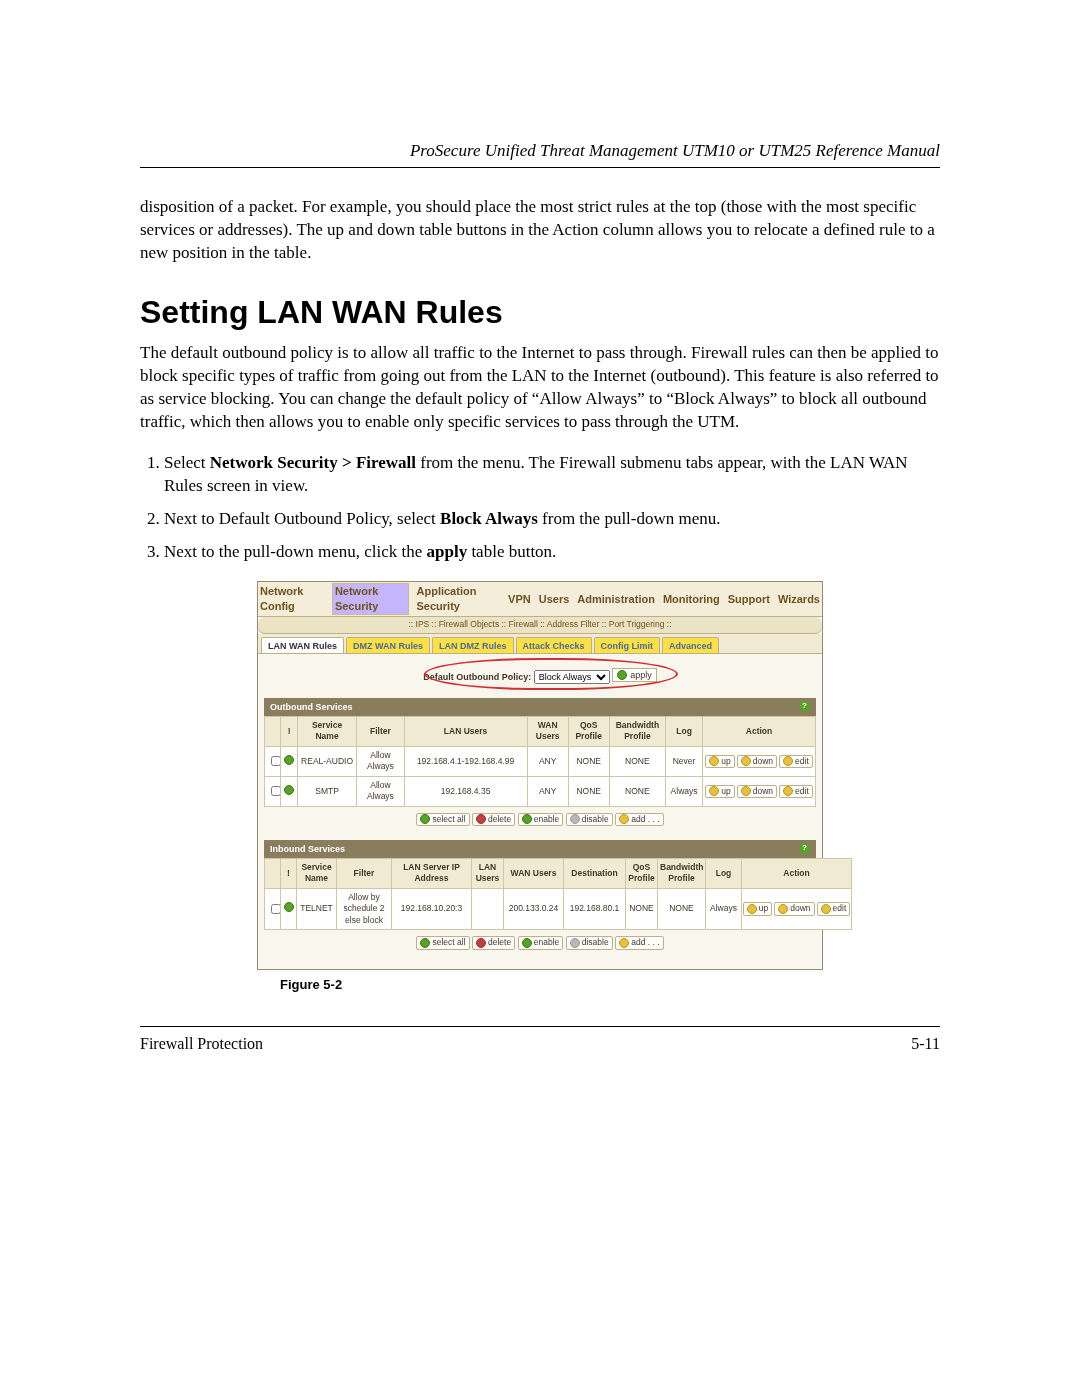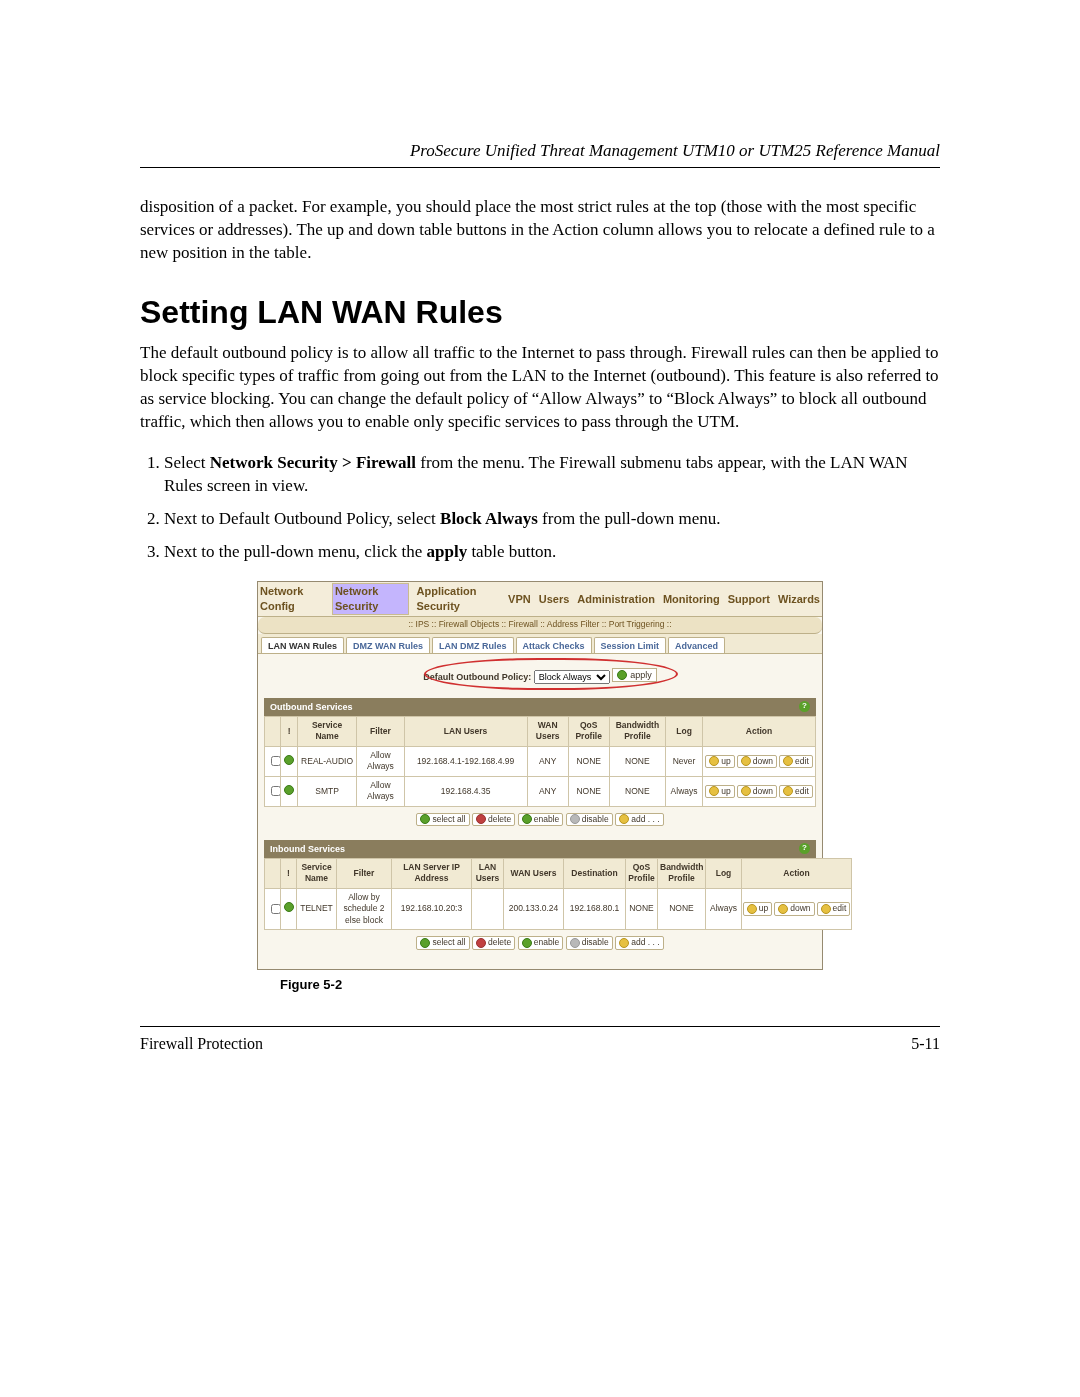--- a/index.html
+++ b/index.html
@@ -42,21 +42,21 @@
   color: #41372a;
   background: #f9f6ed;
   border: 1px solid #968a70;
   box-sizing: border-box;
 }
 .topbar { background: #f4edda; border-bottom: 1px solid #bdb089; padding: 1px 2px; display: flex; gap: 8px; align-items: center; font-weight: bold; font-size: 11px; }
 .topbar span { color: #6d5220; }
 .topbar .sel { background: #c4b5fd; border: 1px solid #c9bb90; padding: 0 2px; }
 .subbar { background: #ece2c4; border-bottom: 1px solid #bdb089; padding: 2px 4px; font-size: 8.5px; color: #6d5220; text-align: center; border-radius: 7px; }
 .tabrow { display: flex; gap: 2px; padding: 3px 3px 0; background: #f1ead3; border-bottom: 1px solid #bdb089; }
-.tab { border: 1px solid #bdb089; border-bottom: none; background: #ffffff; color: #4a6899; font-weight: bold; font-size: 9px; padding: 2px 6px 1px; border-radius: 2px 2px 0 0; }
+.tab { border: 1px solid #bdb089; border-bottom: none; background: #fde047; color: #4a6899; font-weight: bold; font-size: 9px; padding: 2px 6px 1px; border-radius: 2px 2px 0 0; }
 .tab.active { background: #fff; color: #333; }
 .panel { padding: 8px 6px 6px; }
 .policy-row { text-align: center; margin: 6px 0 14px; position: relative; }
 .policy-row select { font-size: 9px; }
 .apply-btn { display: inline-flex; align-items: center; gap: 3px; border: 1px solid #bdb089; padding: 0 4px; font-size: 9px; background: #fff; cursor: pointer; }
 .dot { width: 8px; height: 8px; border-radius: 50%; display: inline-block; }
 .dot.green { background: #5aa02a; border: 1px solid #3a7a16; }
 .dot.red { background: #c04040; border: 1px solid #993030; }
 .dot.yellow { background: #e6c040; border: 1px solid #b89520; }
 .dot.gray { background: #b8b8b8; border: 1px solid #999; }
@@ -124,21 +124,21 @@
       <span>Monitoring</span>
       <span>Support</span>
       <span>Wizards</span>
     </div>
     <div class="subbar">::  IPS  ::  Firewall Objects  ::  Firewall  ::  Address Filter  ::  Port Triggering  ::</div>
     <div class="tabrow">
       <div class="tab active">LAN WAN Rules</div>
       <div class="tab">DMZ WAN Rules</div>
       <div class="tab">LAN DMZ Rules</div>
       <div class="tab">Attack Checks</div>
-      <div class="tab">Session Limit</div>
+      <div class="tab">Config Limit</div>
       <div class="tab">Advanced</div>
     </div>
 
     <div class="panel">
       <div class="policy-row">
         <div class="circle-annot"></div>
         <b>Default Outbound Policy:</b>
         <select>
           <option>Block Always</option>
         </select>

